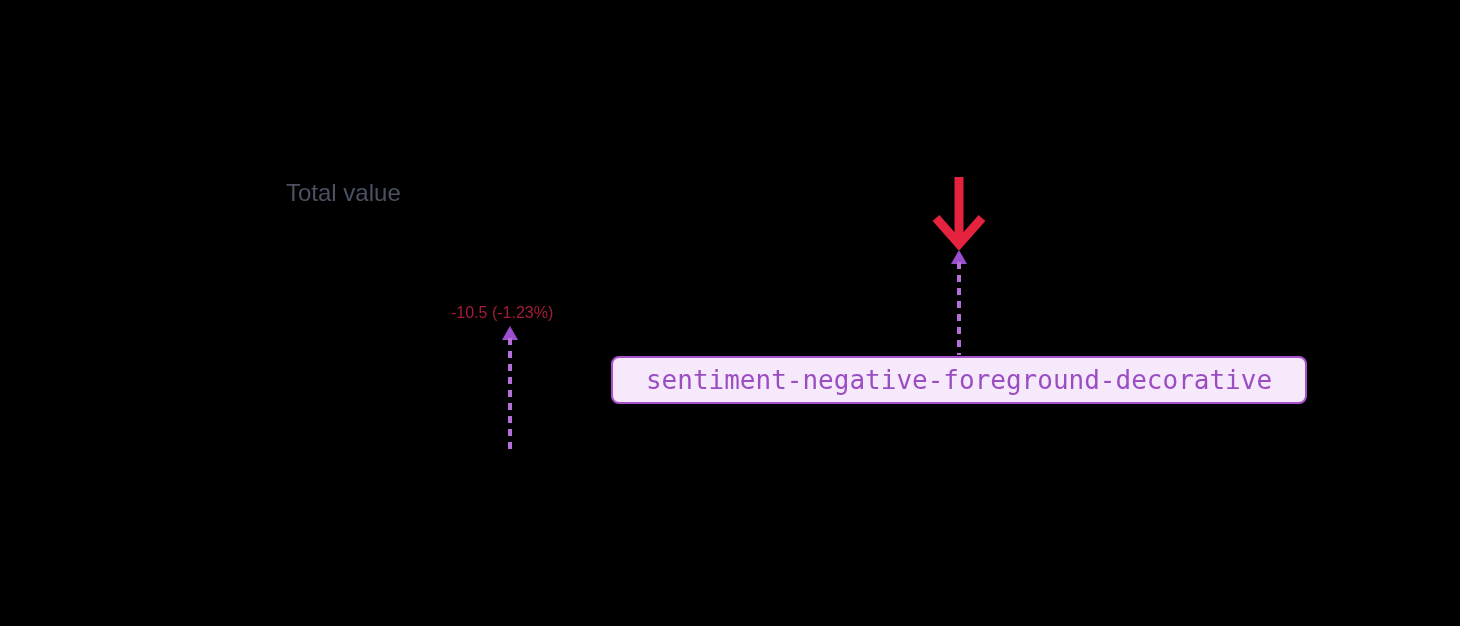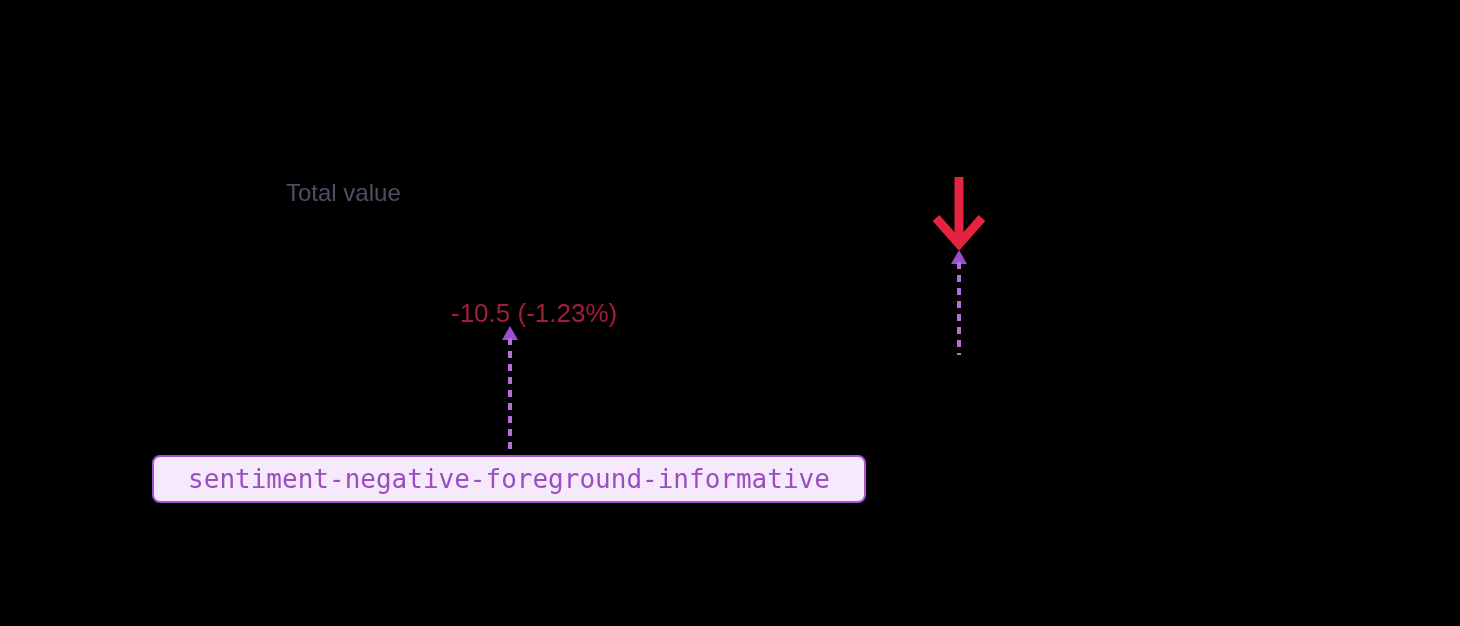--- a/index.html
+++ b/index.html
@@ -32,21 +32,21 @@
     top: 180px;
     font-size: 24px;
     line-height: 26px;
     color: var(--title-text);
     white-space: nowrap;
   }
   .neg-value {
     position: absolute;
     left: 451px;
     top: 300px;
-    font-size: 26px;
+    font-size: 16px;
     line-height: 26px;
     color: var(--negative-text);
     white-space: nowrap;
   }
   .red-arrow {
     position: absolute;
     left: 932px;
     top: 170px;
   }
   .red-arrow path {
@@ -116,18 +116,18 @@
   <svg class="pointer pointer-informative" width="24" height="132" viewBox="0 0 24 132">
     <polygon points="12,2 4,16 20,16"></polygon>
     <line x1="12" y1="14" x2="12" y2="131"></line>
   </svg>
 
   <svg class="pointer pointer-decorative" width="24" height="108" viewBox="0 0 24 108">
     <polygon points="12,2 4,16 20,16"></polygon>
     <line x1="12" y1="14" x2="12" y2="107"></line>
   </svg>
 
-  <div class="token-chip chip-informative">
-    <code>sentiment-negative-foreground-informative</code>
+
+  <div class="token-chip chip-decorative">
+    <code>sentiment-negative-foreground-decorative</code>
   </div>
-
 
 </div>
 
 </body></html>

